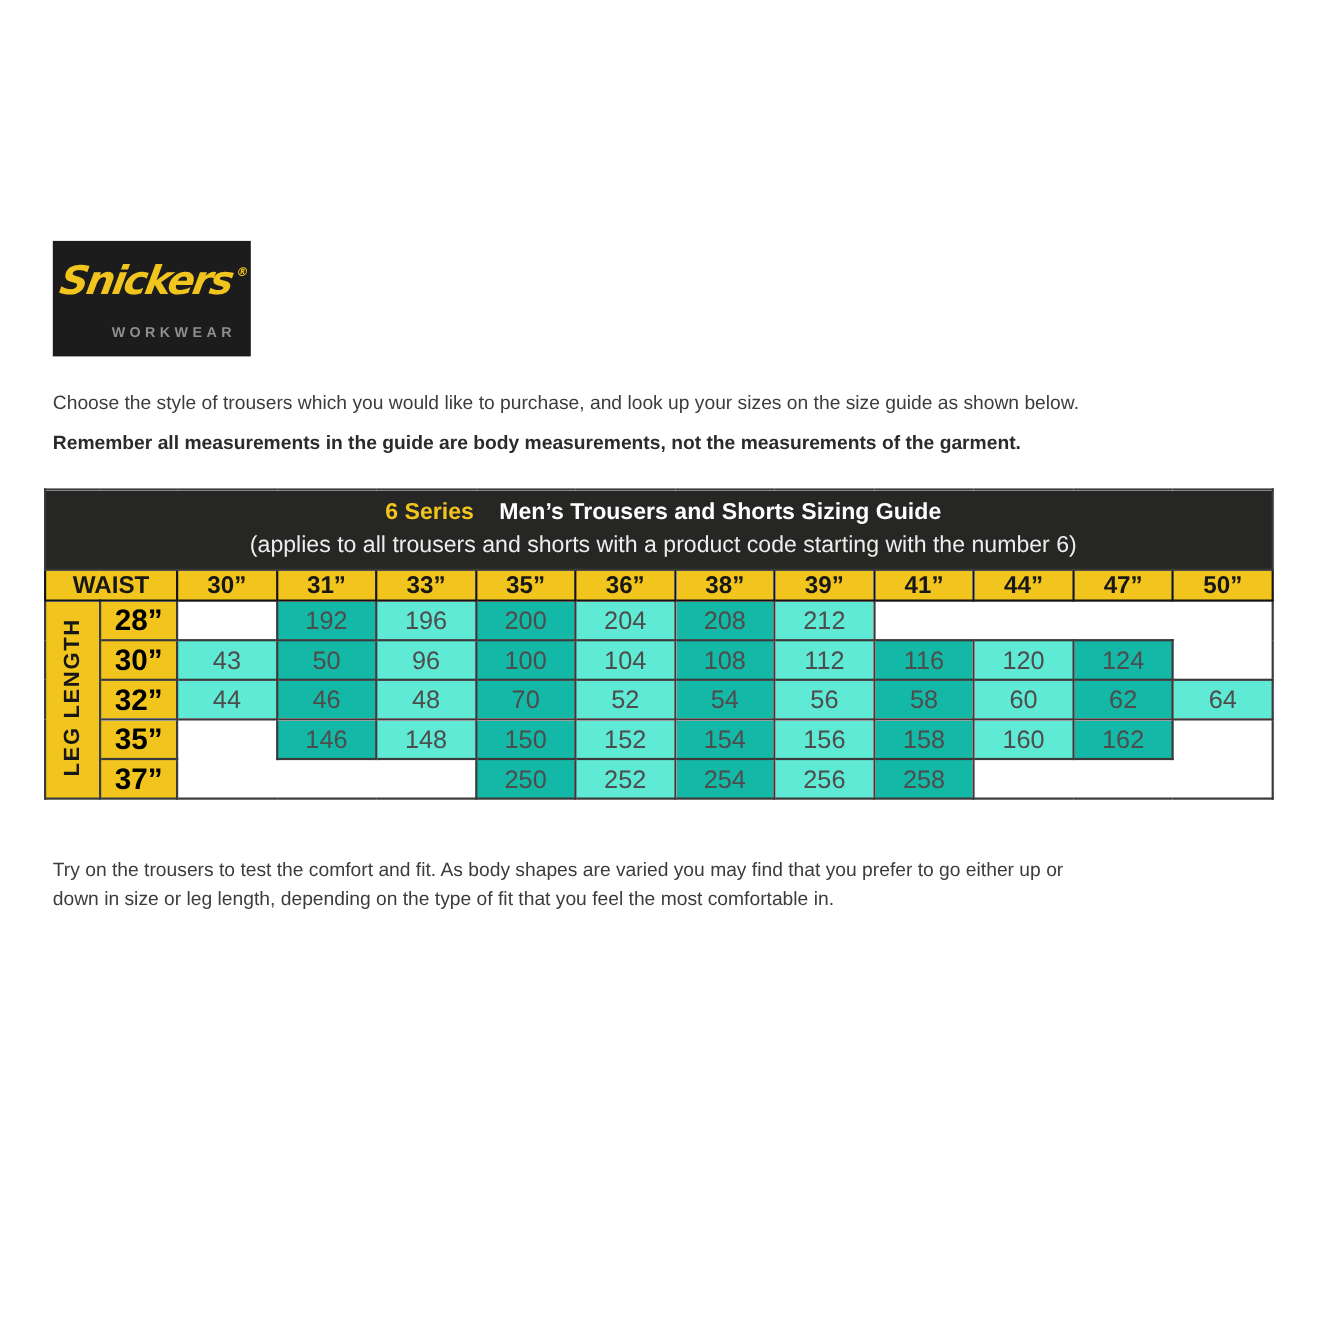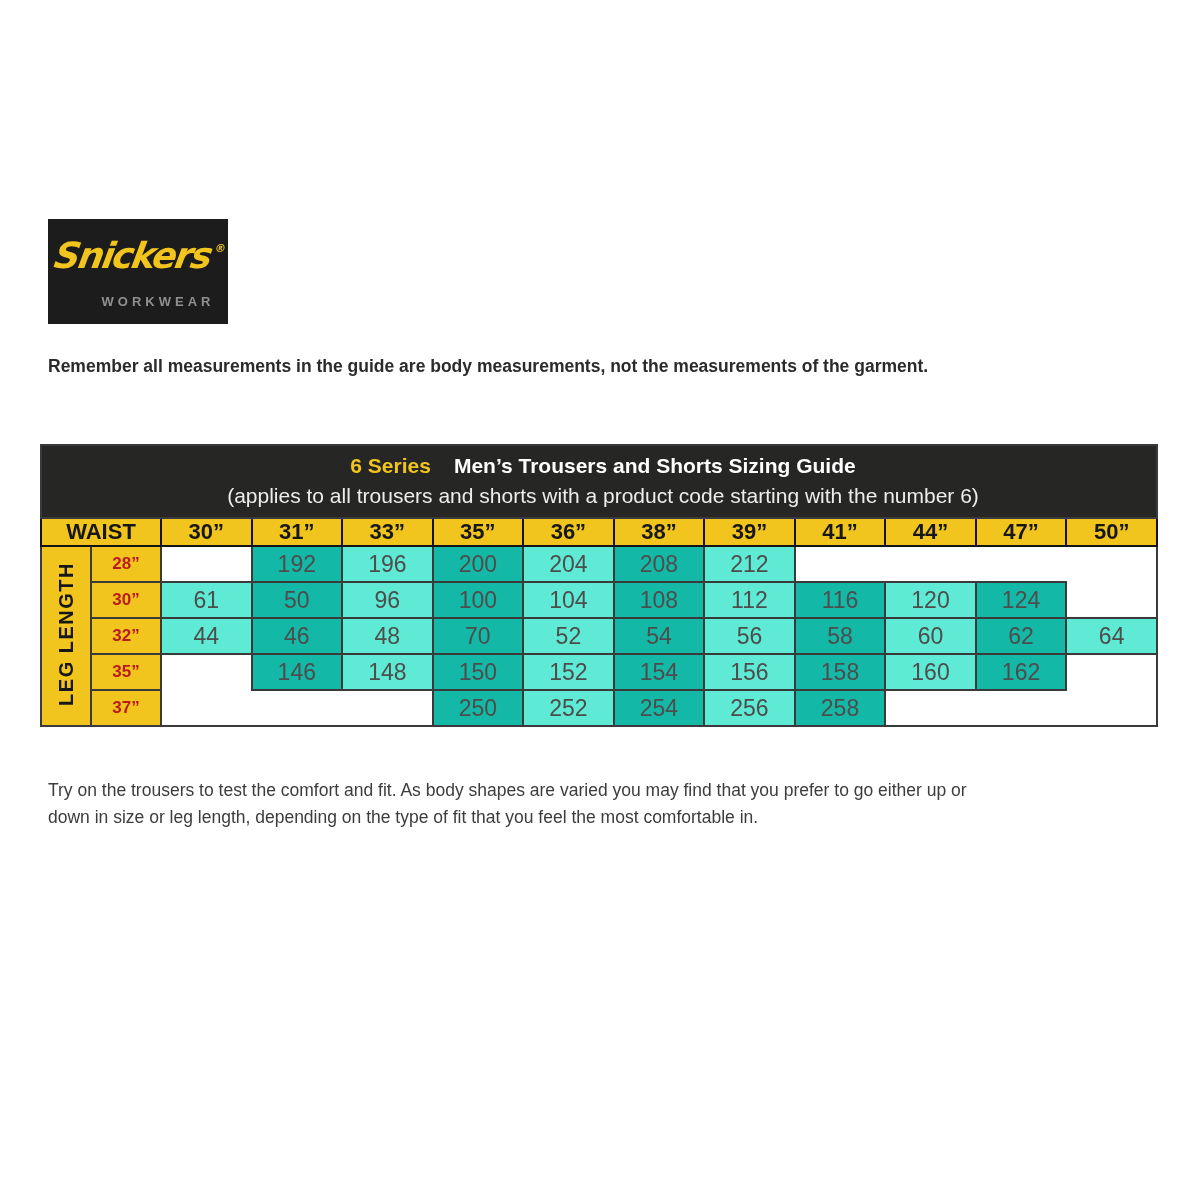--- a/index.html
+++ b/index.html
@@ -119,22 +119,22 @@
     writing-mode: vertical-rl;
     transform: rotate(180deg);
     font-size: 20px;
     font-weight: bold;
     letter-spacing: 1.5px;
     color: #171717;
     white-space: nowrap;
   }
   .leg-size {
     background: #f2c51e;
-    color: #b91c1c;
-    font-size: 17px;
+    color: #000000;
+    font-size: 27px;
     font-weight: bold;
     border-color: #141414;
   }
   .size-table td {
     font-size: 23px;
     color: #4d4d4d;
     height: 36px;
   }
   td.light { background: #5eead4; }
   td.dark  { background: #14b8a6; }
@@ -154,20 +154,21 @@
 <body>
 
 <div class="page">
 
   <div class="logo">
     <div class="logo-script"><span>Snickers</span><span class="logo-reg">®</span></div>
     <div class="logo-sub">WORKWEAR</div>
   </div>
 
   <div class="intro">
+    <div>Choose the style of trousers which you would like to purchase, and look up your sizes on the size guide as shown below.</div>
     <div class="intro-bold">Remember all measurements in the guide are body measurements, not the measurements of the garment.</div>
   </div>
 
   <table class="size-table">
     <colgroup>
       <col style="width:50px">
       <col style="width:70px">
       <col>
         <col>
         <col>
@@ -211,21 +212,21 @@
         <td class="light">204</td>
         <td class="dark">208</td>
         <td class="light">212</td>
         <td class="empty"></td>
         <td class="empty"></td>
         <td class="empty"></td>
         <td class="empty"></td>
       </tr>
       <tr>
         <th class="leg-size">30”</th>
-        <td class="light">61</td>
+        <td class="light">43</td>
         <td class="dark">50</td>
         <td class="light">96</td>
         <td class="dark">100</td>
         <td class="light">104</td>
         <td class="dark">108</td>
         <td class="light">112</td>
         <td class="dark">116</td>
         <td class="light">120</td>
         <td class="dark">124</td>
         <td class="empty"></td>

